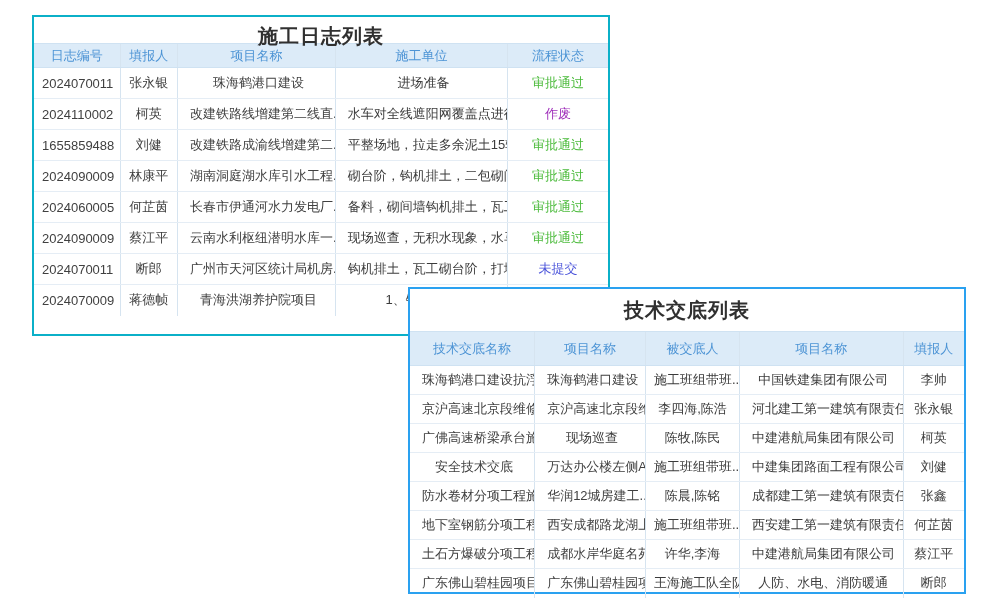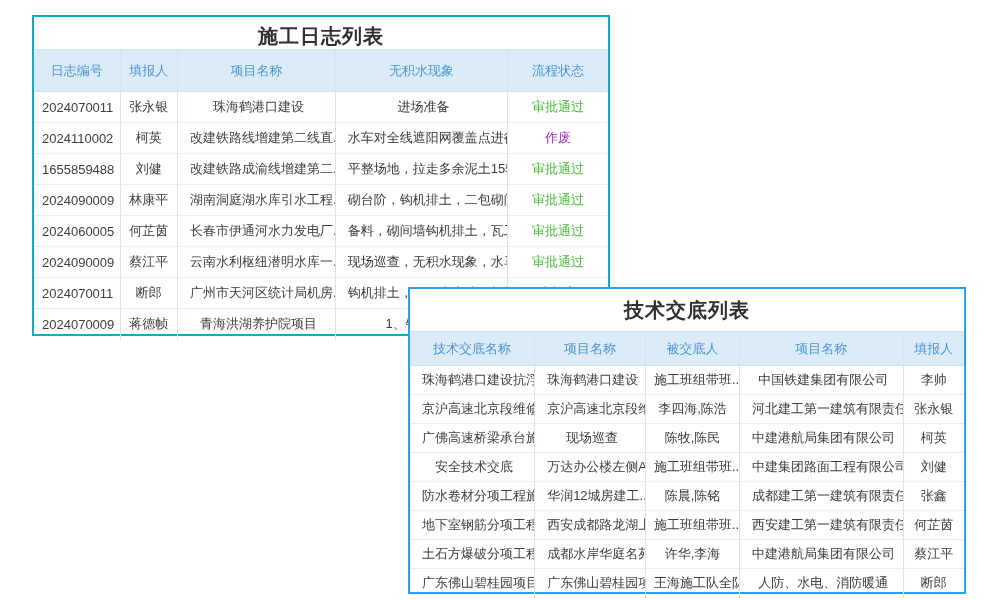--- a/index.html
+++ b/index.html
@@ -14,34 +14,34 @@
     border:2px solid #0bb0c8;z-index:1;
   }
   #disclosure-panel{
     left:408px;top:287px;width:558px;height:307px;
     border:2px solid #2aa1f0;z-index:2;
   }
   .panel-title{
     text-align:center;font-weight:bold;color:#303030;font-size:20px;
     letter-spacing:1px;
   }
-  #log-panel .panel-title{line-height:38px;height:32px;}
+  #log-panel .panel-title{line-height:38px;height:26px;}
   #disclosure-panel .panel-title{line-height:42px;height:42px;}
   table{border-collapse:collapse;table-layout:fixed;width:100%;}
   th,td{
     box-sizing:border-box;overflow:hidden;white-space:nowrap;
     font-size:13px;padding:0 8px;
   }
   th{
     background:#dcebf8;color:#4d94d5;font-weight:normal;
     border-bottom:1px solid #cfe2f2;border-top:1px solid #cfe2f2;
   }
   td{border-bottom:1px solid #e5edf5;color:#3b3b3b;}
   th + th, td + td{border-left:1px solid #d6e4f0;}
-  #log-panel th{height:42px;}
+  #log-panel th{height:24px;}
   #log-panel td{height:31px;}
   #disclosure-panel th{height:34px;}
   #disclosure-panel td{height:29px;}
   tr:last-child td{border-bottom:none;}
   .al-left{text-align:center;padding-left:12px;}
   .al-center{text-align:center;}
   td.style-link{color:#404040;cursor:pointer;}
   td.style-text{color:#3b3b3b;}
   
   #log-table col.c1{width:15%;}  #log-table col.c2{width:10%;}
@@ -62,21 +62,21 @@
         <col class="c2">
         <col class="c3">
         <col class="c4">
         <col class="c5">
       </colgroup>
     <thead>
         <tr>
           <th class="al-center">日志编号</th>
           <th class="al-center">填报人</th>
           <th class="al-center">项目名称</th>
-          <th class="al-center">无积水现象</th>
+          <th class="al-center">施工单位</th>
           <th class="al-center">流程状态</th>
         </tr>
       </thead>
     <tbody>
         <tr>
           <td class="al-center style-link">2024070011</td>
           <td class="al-center style-link">张永银</td>
           <td class="al-left style-link">珠海鹤港口建设</td>
           <td class="al-left style-text">进场准备</td>
           <td class="al-center style-status" style="color: rgb(76, 187, 60);">审批通过</td>

